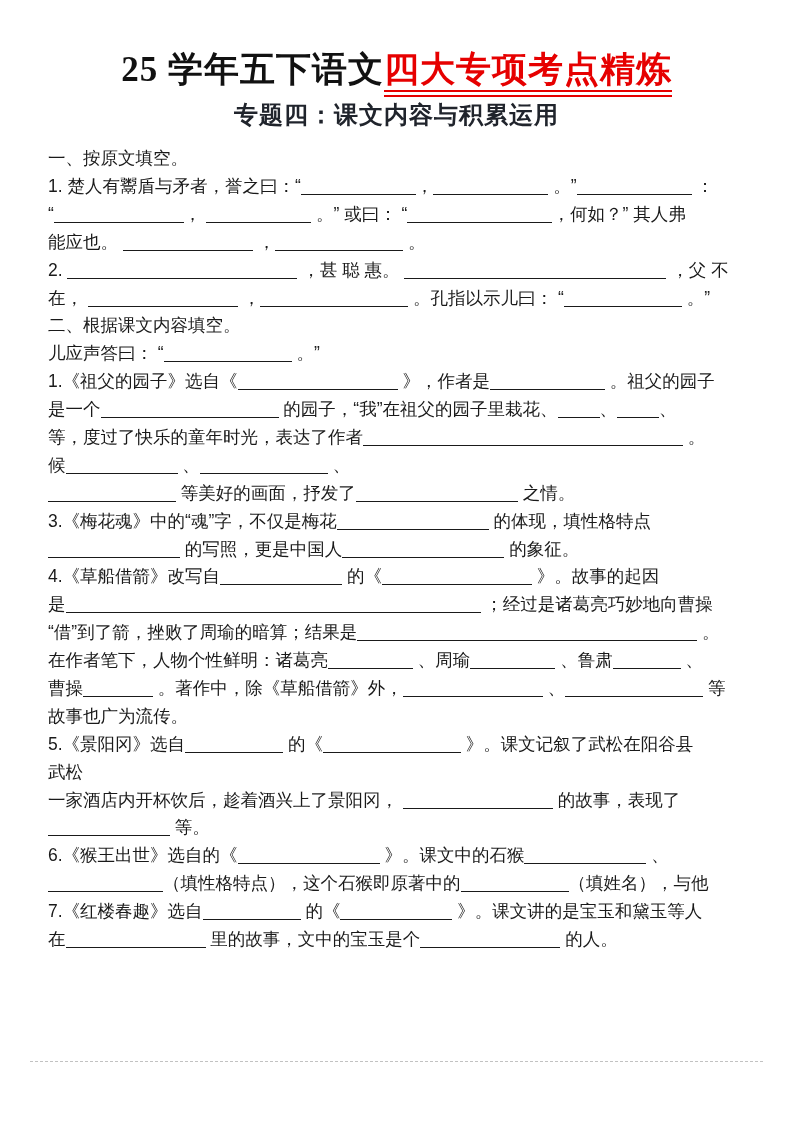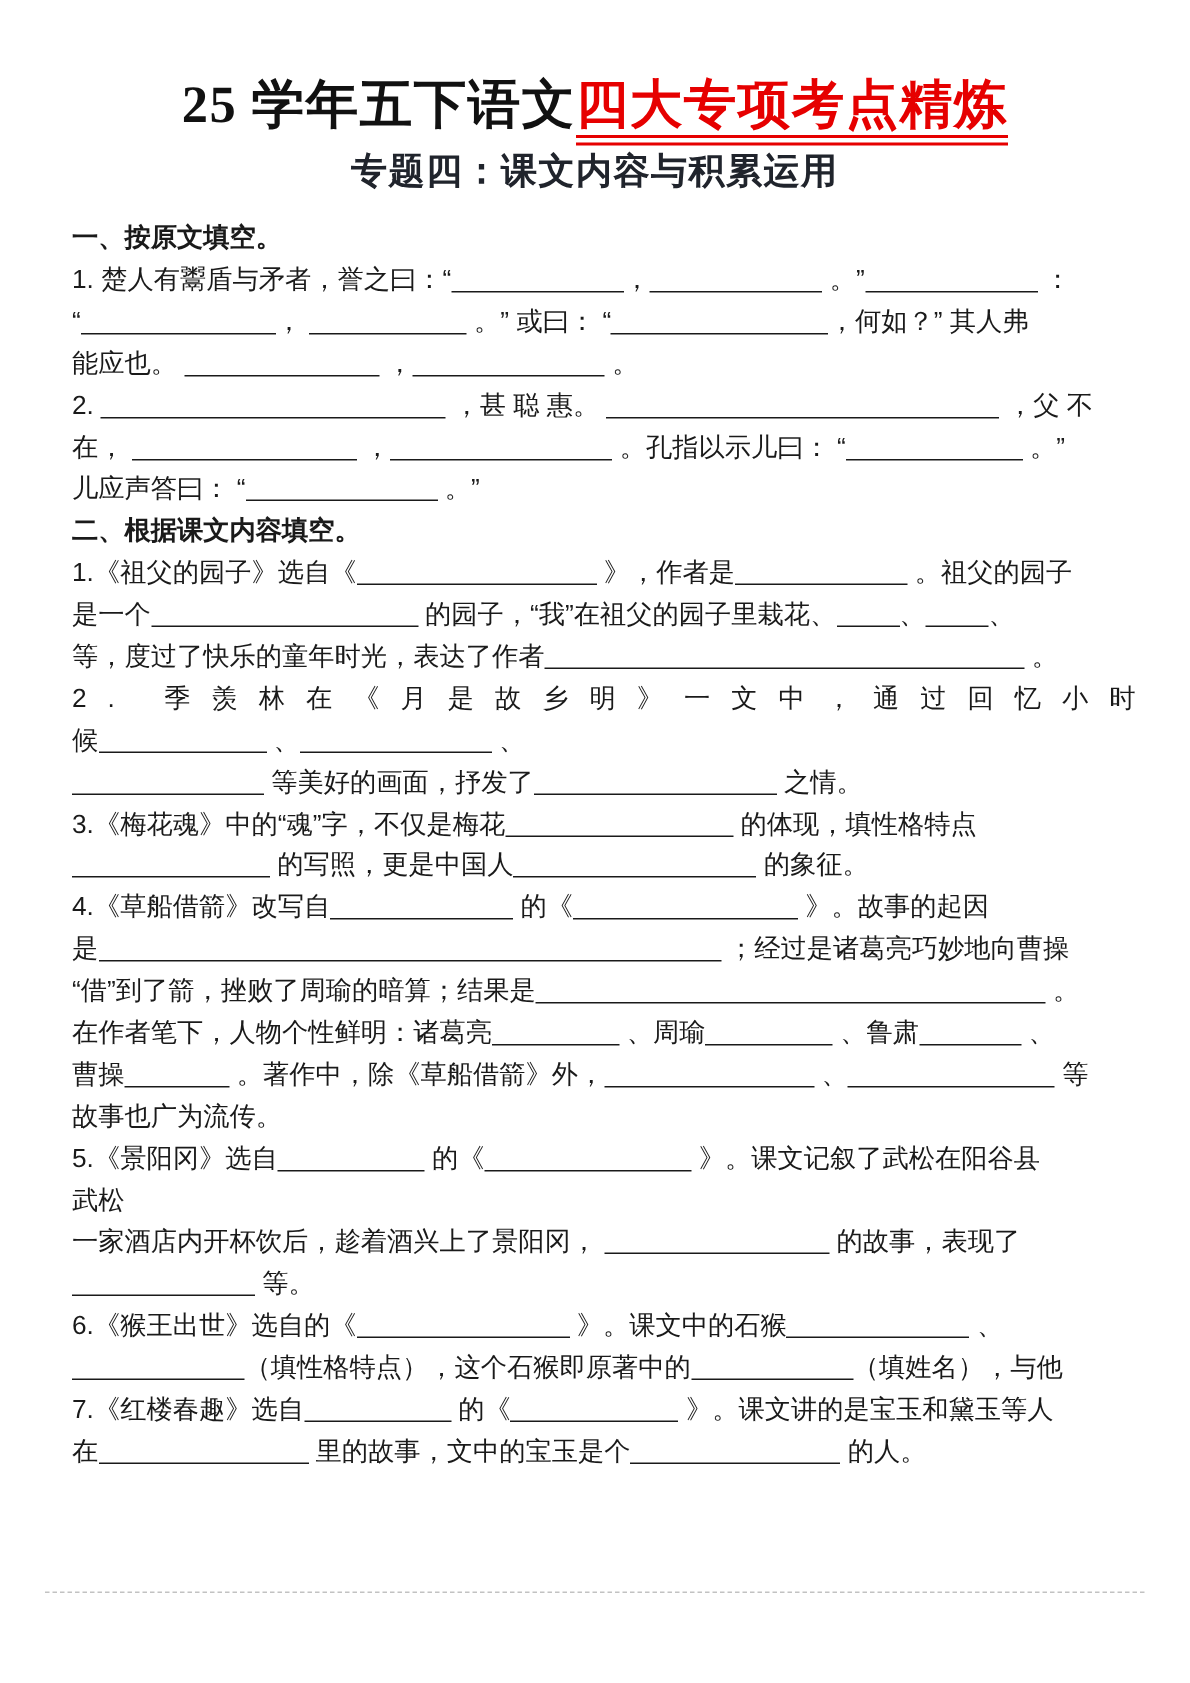--- a/index.html
+++ b/index.html
@@ -39,21 +39,21 @@
   }
   .doc-body{
     margin:15px 48px 0 48px;
     font-size:17.5px;
   }
   .line{
     height:27.9px;
     line-height:27.9px;
     white-space:nowrap;
   }
-  .line.bold{font-weight:700;}
+  .line.bold{font-weight:400;}
   .blank{
     display:inline-block;
     height:15px;
     margin-bottom:-3px;
     border-bottom:1.6px solid #1a1a1a;
   }
   .cut-line{
     position:absolute;
     left:30px;right:30px;top:1061px;
     border-top:1px dashed #c2c2c2;
@@ -70,26 +70,25 @@
 
   <div class="subtitle">专题四：课文内容与积累运用</div>
 
   <div class="doc-body">
       <div class="line bold"><span>一、按原文填空。</span></div>
       <div class="line"><span>1. 楚人有鬻盾与矛者，誉之曰：“</span><span class="blank" style="width: 115px;"></span><span>，</span><span class="blank" style="width: 115px;"></span><span> 。”</span><span class="blank" style="width: 115px;"></span><span> ：</span></div>
       <div class="line"><span>“</span><span class="blank" style="width: 130px;"></span><span>， </span><span class="blank" style="width: 105px;"></span><span> 。” 或曰： “</span><span class="blank" style="width: 145px;"></span><span>，何如？” 其人弗</span></div>
       <div class="line"><span>能应也。 </span><span class="blank" style="width: 130px;"></span><span> ，</span><span class="blank" style="width: 128px;"></span><span> 。</span></div>
       <div class="line"><span>2. </span><span class="blank" style="width: 230px;"></span><span> ，甚 聪 惠。 </span><span class="blank" style="width: 262px;"></span><span> ，父 不</span></div>
       <div class="line"><span>在， </span><span class="blank" style="width: 150px;"></span><span> ，</span><span class="blank" style="width: 148px;"></span><span> 。孔指以示儿曰： “</span><span class="blank" style="width: 118px;"></span><span> 。”</span></div>
+      <div class="line bold"><span>二、根据课文内容填空。</span></div>
       <div class="line"><span>儿应声答曰： “</span><span class="blank" style="width: 128px;"></span><span> 。”</span></div>
-      <div class="line bold"><span>二、根据课文内容填空。</span></div>
       <div class="line"><span>1.《祖父的园子》选自《</span><span class="blank" style="width: 160px;"></span><span> 》，作者是</span><span class="blank" style="width: 115px;"></span><span> 。祖父的园子</span></div>
       <div class="line"><span>是一个</span><span class="blank" style="width: 178px;"></span><span> 的园子，“我”在祖父的园子里栽花、</span><span class="blank" style="width: 42px;"></span><span>、</span><span class="blank" style="width: 42px;"></span><span>、</span></div>
       <div class="line"><span>等，度过了快乐的童年时光，表达了作者</span><span class="blank" style="width: 320px;"></span><span> 。</span></div>
-      <div class="line" style="letter-spacing: 14px;"><span>2. 季羡林在《月是故乡明》一文中，通过回忆小时</span></div>
       <div class="line"><span>候</span><span class="blank" style="width: 112px;"></span><span> 、</span><span class="blank" style="width: 128px;"></span><span> 、</span></div>
       <div class="line"><span class="blank" style="width: 128px;"></span><span> 等美好的画面，抒发了</span><span class="blank" style="width: 162px;"></span><span> 之情。</span></div>
       <div class="line"><span>3.《梅花魂》中的“魂”字，不仅是梅花</span><span class="blank" style="width: 152px;"></span><span> 的体现，填性格特点</span></div>
       <div class="line"><span class="blank" style="width: 132px;"></span><span> 的写照，更是中国人</span><span class="blank" style="width: 162px;"></span><span> 的象征。</span></div>
       <div class="line"><span>4.《草船借箭》改写自</span><span class="blank" style="width: 122px;"></span><span> 的《</span><span class="blank" style="width: 150px;"></span><span> 》。故事的起因</span></div>
       <div class="line"><span>是</span><span class="blank" style="width: 415px;"></span><span> ；经过是诸葛亮巧妙地向曹操</span></div>
       <div class="line"><span>“借”到了箭，挫败了周瑜的暗算；结果是</span><span class="blank" style="width: 340px;"></span><span> 。</span></div>
       <div class="line"><span>在作者笔下，人物个性鲜明：诸葛亮</span><span class="blank" style="width: 85px;"></span><span> 、周瑜</span><span class="blank" style="width: 85px;"></span><span> 、鲁肃</span><span class="blank" style="width: 68px;"></span><span> 、</span></div>
       <div class="line"><span>曹操</span><span class="blank" style="width: 70px;"></span><span> 。著作中，除《草船借箭》外，</span><span class="blank" style="width: 140px;"></span><span> 、</span><span class="blank" style="width: 138px;"></span><span> 等</span></div>
       <div class="line"><span>故事也广为流传。</span></div>

